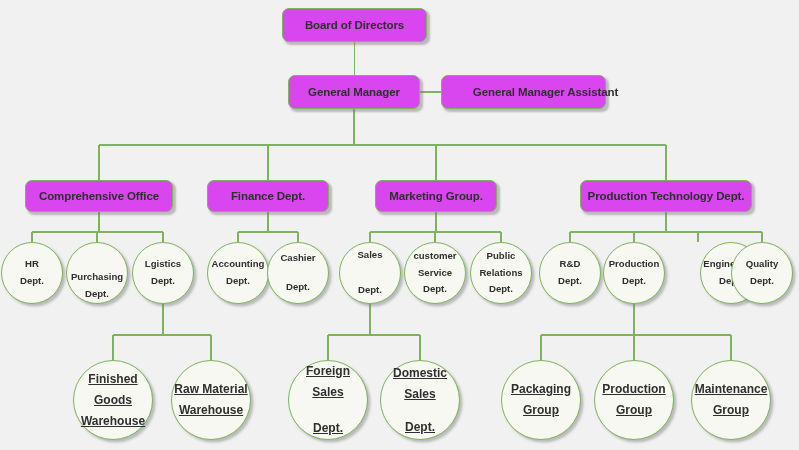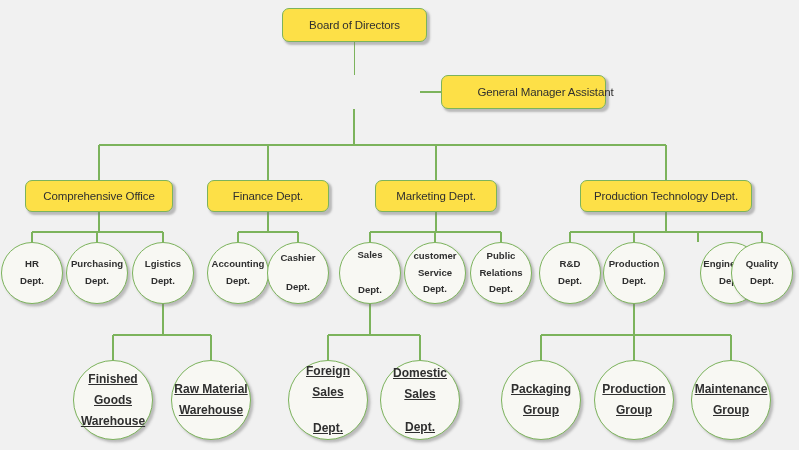--- a/index.html
+++ b/index.html
@@ -23,29 +23,29 @@
     left: 0;
     top: 0;
     width: 799px;
     height: 450px;
   }
 
   
   .node-box {
     position: absolute;
     box-sizing: border-box;
-    background: #fde047;
+    background: #d946ef;
     border: 1.6px solid #7cb35c;
     border-radius: 7px;
     box-shadow: 2.5px 2.5px 2px rgba(120,120,120,0.45);
     display: flex;
     align-items: center;
     justify-content: center;
     color: #2f2f2f;
-    font-weight: normal;
+    font-weight: bold;
     font-size: 11.5px;
     letter-spacing: -0.1px;
     white-space: nowrap;
     z-index: 3;
   }
 
   
   .node-circle {
     position: absolute;
     box-sizing: border-box;
@@ -111,37 +111,38 @@
       <line x1="420" y1="335" x2="420" y2="360" stroke="#7cb35c" stroke-width="1.6" shape-rendering="crispEdges"></line>
       <line x1="634" y1="304" x2="634" y2="335" stroke="#7cb35c" stroke-width="1.6" shape-rendering="crispEdges"></line>
       <line x1="541" y1="335" x2="731" y2="335" stroke="#7cb35c" stroke-width="1.6" shape-rendering="crispEdges"></line>
       <line x1="541" y1="335" x2="541" y2="360" stroke="#7cb35c" stroke-width="1.6" shape-rendering="crispEdges"></line>
       <line x1="634" y1="335" x2="634" y2="360" stroke="#7cb35c" stroke-width="1.6" shape-rendering="crispEdges"></line>
       <line x1="731" y1="335" x2="731" y2="360" stroke="#7cb35c" stroke-width="1.6" shape-rendering="crispEdges"></line>
     </svg>
 
   <div class="node-box" style="left: 282px; top: 8px; width: 145px; height: 34px;">Board of Directors</div>
 
+  <div class="node-box" style="left: 288px; top: 75px; width: 132px; height: 34px;">General Manager</div>
 
   <div class="node-box" style="left: 441px; top: 75px; width: 165px; height: 34px; padding-left: 44px;">General Manager Assistant</div>
 
   <div class="node-box" style="left: 25px; top: 180px; width: 148px; height: 32px;">Comprehensive Office</div>
 
   <div class="node-box" style="left: 207px; top: 180px; width: 122px; height: 32px;">Finance Dept.</div>
 
-  <div class="node-box" style="left: 375px; top: 180px; width: 122px; height: 32px;">Marketing Dept.</div>
+  <div class="node-box" style="left: 375px; top: 180px; width: 122px; height: 32px;">Marketing Group.</div>
 
   <div class="node-box" style="left: 580px; top: 180px; width: 172px; height: 32px;">Production Technology Dept.</div>
 
   <div id="tier3-layer">
       <div class="node-circle tier3" style="left: 1px; top: 242px; width: 62px; height: 62px;">
         <span>HR</span>
         <span>Dept.</span>
       </div>
-      <div class="node-circle tier3" style="left: 66px; top: 242px; width: 62px; height: 62px;">
+      <div class="node-circle tier3" style="left: 66px; top: 242px; width: 62px; height: 62px; justify-content: flex-end;">
         <span>Purchasing</span>
         <span>Dept.</span>
       </div>
       <div class="node-circle tier3" style="left: 132px; top: 242px; width: 62px; height: 62px;">
         <span>Lgistics</span>
         <span>Dept.</span>
       </div>
       <div class="node-circle tier3" style="left: 207px; top: 242px; width: 62px; height: 62px;">
         <span>Accounting</span>
         <span>Dept.</span>

